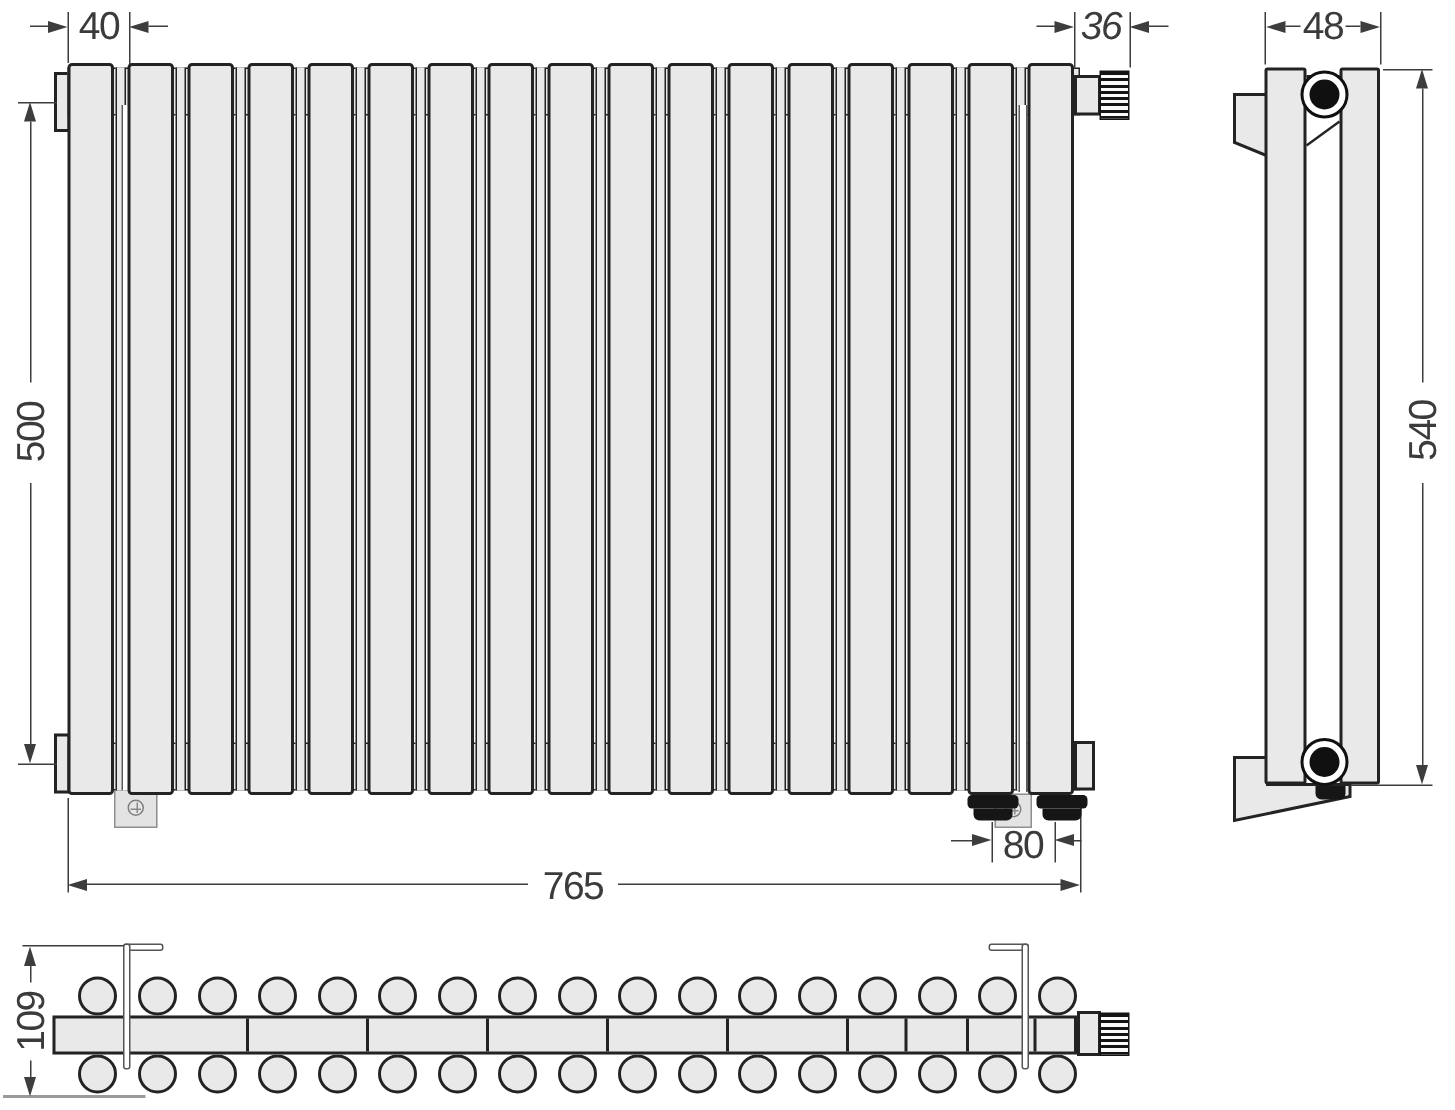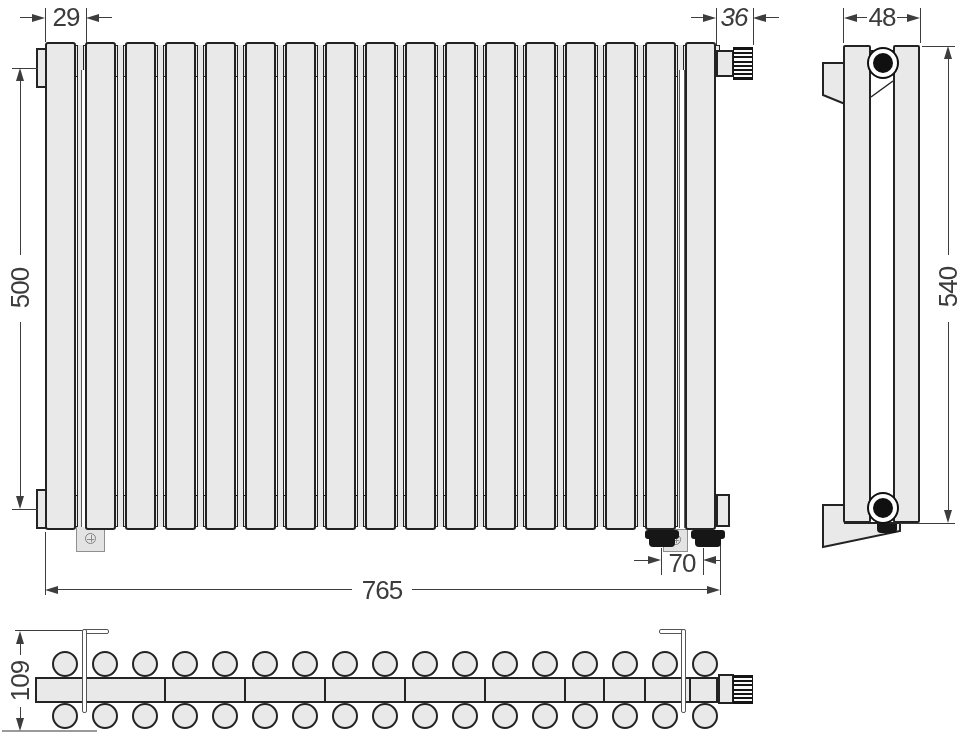--- a/index.html
+++ b/index.html
@@ -113,21 +113,21 @@
   <div class="screw" style="left:85px;top:533px;"></div>
   <div class="abs plate" style="left:663px;top:529px;width:25px;height:23px;"></div>
   <div class="screw" style="left:670px;top:534px;"></div>
 
   <div class="vline" style="left:45px;top:8px;height:34px;"></div>
   <div class="vline" style="left:86px;top:8px;height:62px;"></div>
   <div class="hline" style="left:20px;top:17px;width:13px;"></div>
   <div class="arr arr-r" style="left:32px;top:14px;"></div>
   <div class="arr arr-l" style="left:86px;top:14px;"></div>
   <div class="hline" style="left:99px;top:17px;width:13px;"></div>
-  <div class="dimlabel" style="left:50px;top:3px;width:32px;">29</div>
+  <div class="dimlabel" style="left:50px;top:3px;width:32px;">40</div>
 
   <div class="vline" style="left:716px;top:8px;height:40px;"></div>
   <div class="vline" style="left:753px;top:8px;height:37px;"></div>
   <div class="hline" style="left:691px;top:17px;width:13px;"></div>
   <div class="arr arr-r" style="left:703px;top:14px;"></div>
   <div class="arr arr-l" style="left:753px;top:14px;"></div>
   <div class="hline" style="left:766px;top:17px;width:13px;"></div>
   <div class="dimlabel" style="left:714px;top:3px;width:40px;font-style:italic;">36</div>
 
   <div class="hline" style="left:12px;top:68px;width:26px;"></div>
@@ -145,21 +145,21 @@
   <div class="hline" style="left:412px;top:589px;width:296px;"></div>
   <div class="arr arr-r" style="left:707px;top:586px;"></div>
   <div class="dimlabel" style="left:352px;top:576px;width:60px;">765</div>
 
   <div class="vline" style="left:661px;top:548px;height:27px;"></div>
   <div class="vline" style="left:703px;top:548px;height:27px;"></div>
   <div class="hline" style="left:634px;top:560px;width:14px;"></div>
   <div class="arr arr-r" style="left:648px;top:556px;"></div>
   <div class="arr arr-l" style="left:703px;top:556px;"></div>
   <div class="hline" style="left:716px;top:560px;width:5px;"></div>
-  <div class="dimlabel" style="left:663px;top:549px;width:38px;">70</div>
+  <div class="dimlabel" style="left:663px;top:549px;width:38px;">80</div>
 
   <div class="abs" style="left:820px;top:0;width:0;height:0;"></div>
 
   <svg class="abs" style="left:822px;top:62px;z-index:0;" width="25" height="44">
     <polygon points="1,1 23,1 23,42 1,33" fill="#e9e9e9" stroke="#232323" stroke-width="2"></polygon>
   </svg>
   <svg class="abs" style="left:821px;top:503px;z-index:0;" width="82" height="47">
     <polygon points="2,2 24,2 24,20 79,20 79,28 2,44" fill="#e9e9e9" stroke="#232323" stroke-width="2"></polygon>
   </svg>
 

